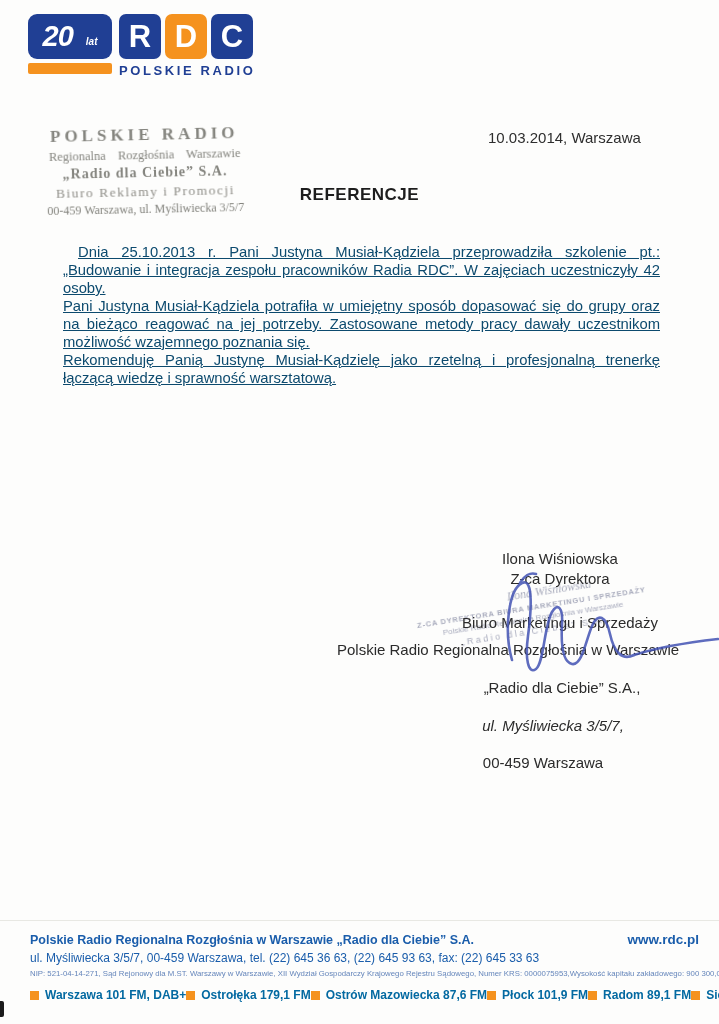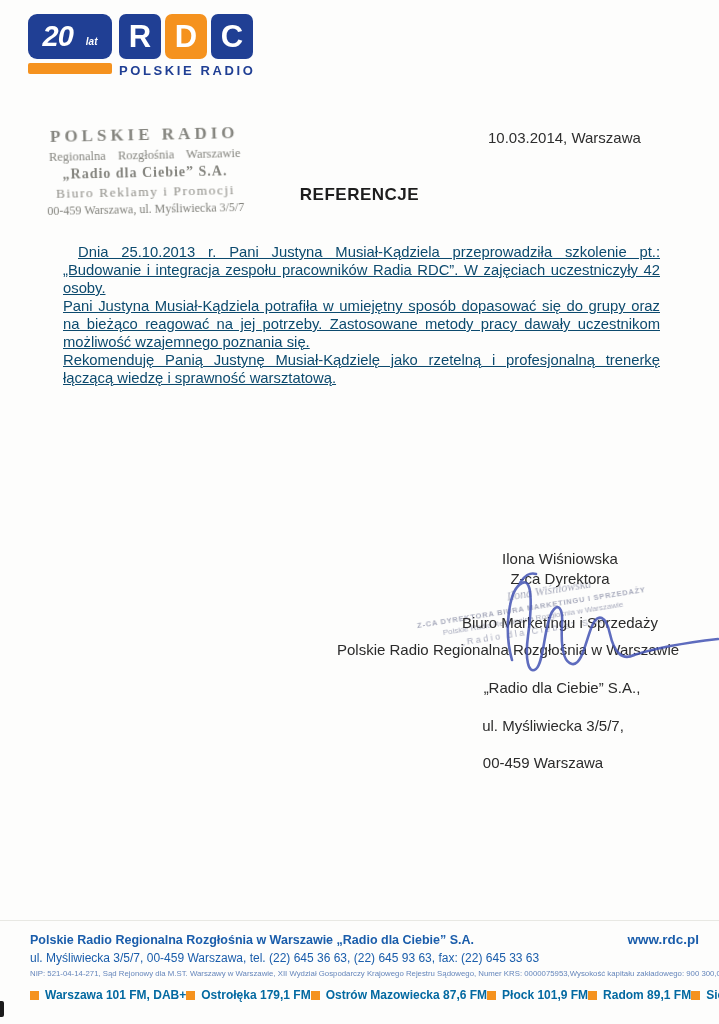--- a/index.html
+++ b/index.html
@@ -157,21 +157,21 @@
   <svg class="signature-svg" width="270" height="130" viewBox="0 0 270 130">
     <g fill="none" stroke="#4353b4" stroke-width="2.6" stroke-linecap="round" opacity="0.85">
       <path d="M62,98 C54,70 58,28 72,21 C84,15 81,52 78,74 C75,96 78,113 86,107 C94,101 94,64 102,50 C108,40 113,46 112,62 C111,80 112,100 122,102 C132,104 136,78 142,64 C148,50 156,54 160,72 C164,90 172,99 184,93"></path>
       <path d="M184,93 C212,84 242,80 268,77"></path>
       <path d="M70,21 C74,14 80,10 86,12"></path>
     </g>
   </svg>
 
   <div class="sig-line" style="left:337px;top:641px;">Polskie Radio Regionalna Rozgłośnia w Warszawie</div>
   <div class="sig-line center-anchor" style="left:562px;top:679px;">„Radio dla Ciebie” S.A.,</div>
-  <div class="sig-line center-anchor" style="left:553px;top:717px;">ul. Myśliwiecka 3/5/7,</div>
+  <div class="sig-line center-anchor" style="left:553px;top:717px;font-style:italic;">ul. Myśliwiecka 3/5/7,</div>
   <div class="sig-line center-anchor" style="left:543px;top:754px;">00-459 Warszawa</div>
 
   <div class="footer-rule"></div>
   <div class="footer-org">Polskie Radio Regionalna Rozgłośnia w Warszawie „Radio dla Ciebie” S.A.</div>
   <div class="footer-addr">ul. Myśliwiecka 3/5/7, 00-459 Warszawa, tel. (22) 645 36 63, (22) 645 93 63, fax: (22) 645 33 63</div>
   <div class="footer-web">www.rdc.pl</div>
   <div class="footer-legal">NIP: 521-04-14-271, Sąd Rejonowy dla M.ST. Warszawy w Warszawie, XII Wydział Gospodarczy Krajowego Rejestru Sądowego, Numer KRS: 0000075953,Wysokość kapitału zakładowego: 900 300,00 zł (wpłacony w całości)</div>
 
   <div class="freq-row">
     <div class="freq-item">

